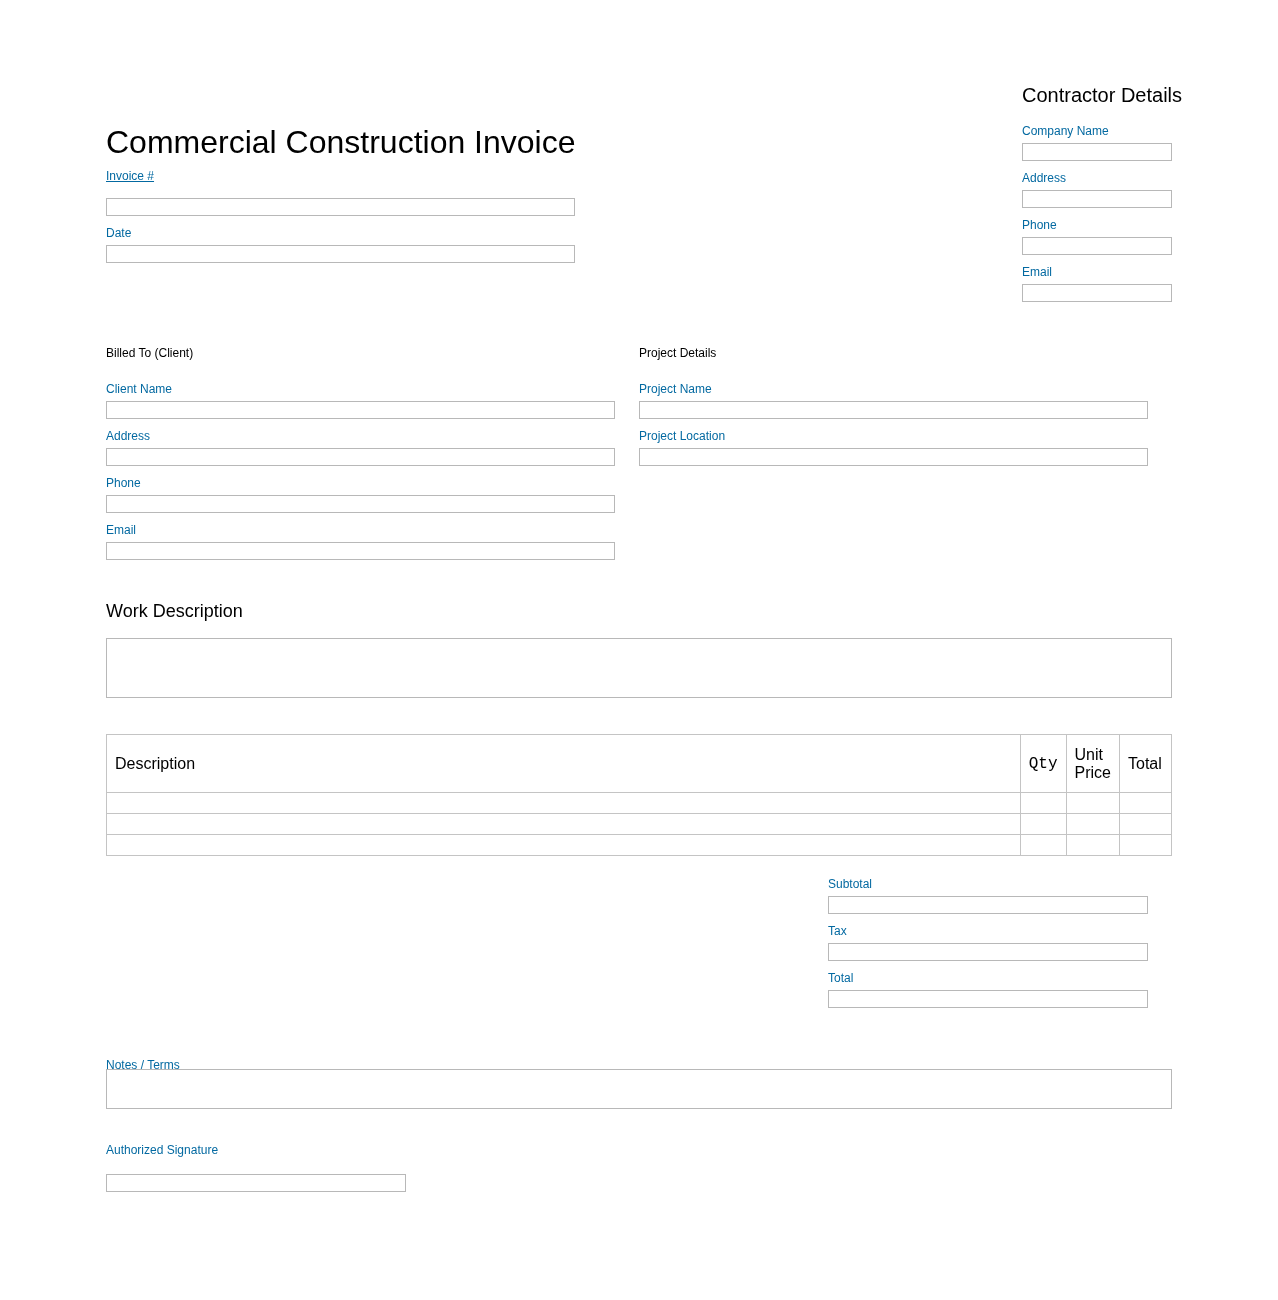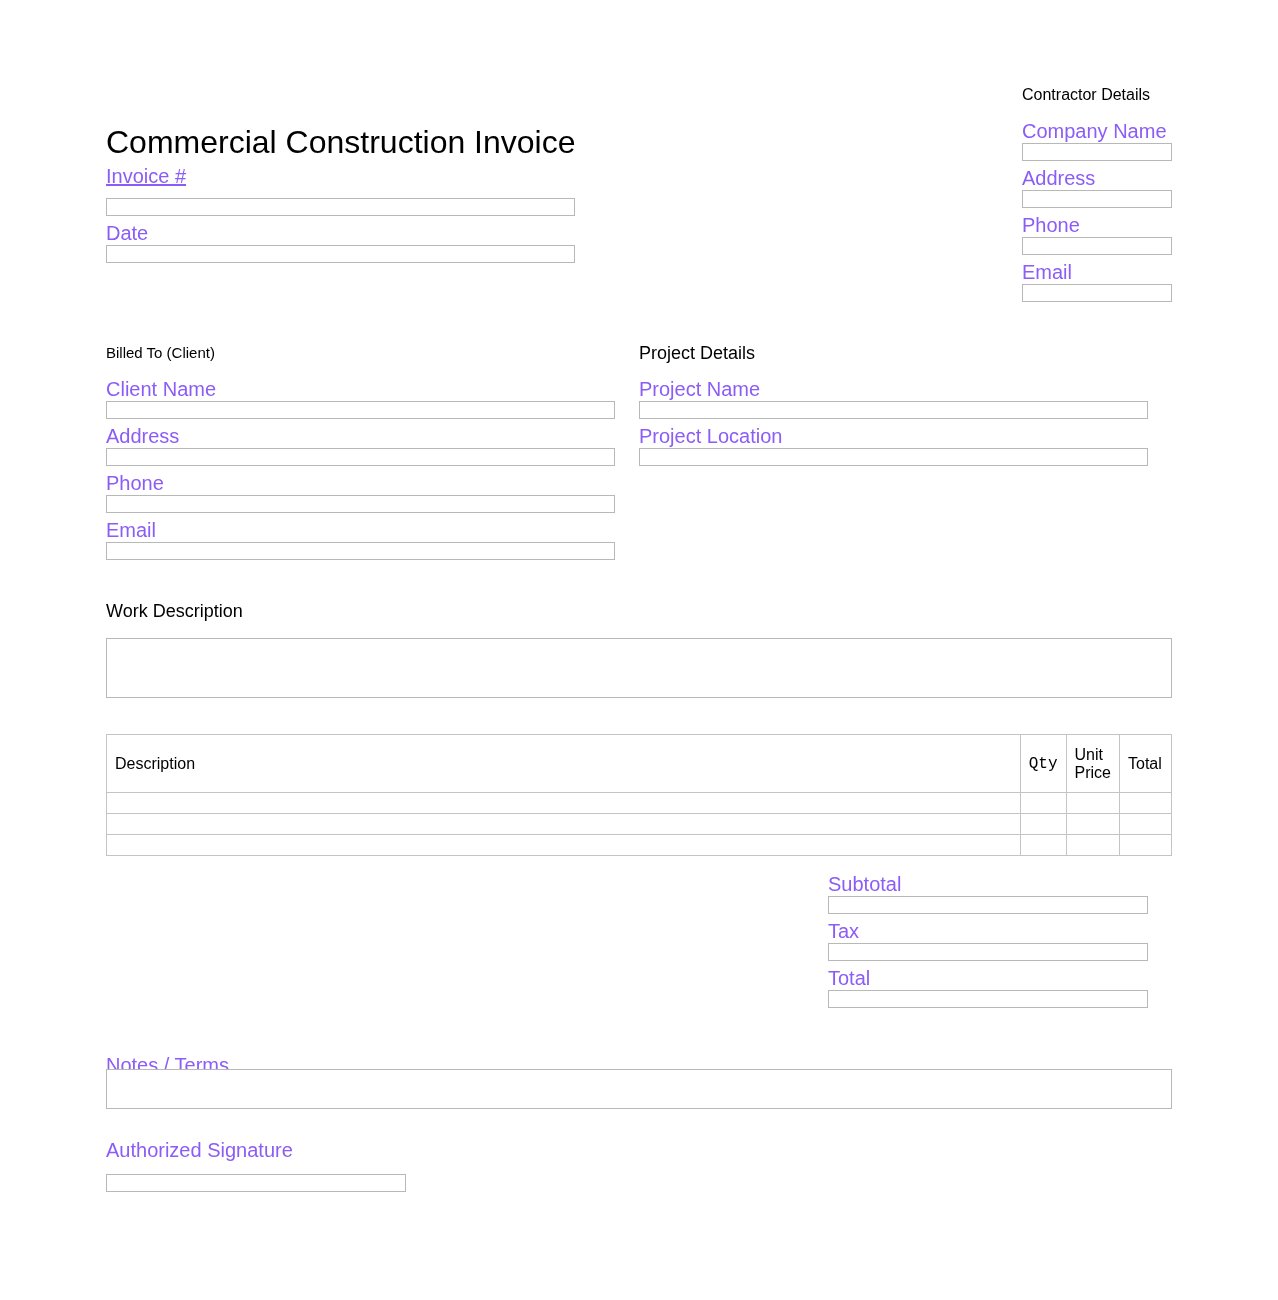--- a/index.html
+++ b/index.html
@@ -1,19 +1,19 @@
 <!DOCTYPE html>
 <html><head>
   <meta charset="utf-8">
   <style>
     * { box-sizing: border-box; margin: 0; padding: 0; }
     html, body { width: 1278px; height: 1300px; background: #ffffff; }
     body { font-family: "Liberation Sans", sans-serif; color: #000; position: relative; }
     .abs { position: absolute; }
-    .lbl { font-size: 20px; line-height: 17px; color: #8b5cf6; white-space: nowrap; }
+    .lbl { font-size: 12px; line-height: 17px; color: #0369a1; white-space: nowrap; }
     .h2 { font-size: 19px; line-height: 22px; color: #000; white-space: nowrap; }
     .title { font-size: 32px; line-height: 36px; white-space: nowrap; text-align: right; }
     .inp { border: 1px solid #b8b8b8; height: 18px; background: #fff; display: block; }
     .ta { border: 1px solid #b8b8b8; background: #fff; display: block; }
     table.items { border-collapse: collapse; position: absolute; left: 106px; top: 734px; width: 1066px; }
     table.items th, table.items td { border: 1px solid #c4c4c4; }
     table.items { border: 1px solid #b8b8b8; }
     table.items th { font-weight: normal; font-size: 16px; line-height: 18px; text-align: left; padding: 0 8px; height: 58px; vertical-align: middle; }
     table.items td { height: 21px; }
     .c-desc { width: 919px; }
@@ -25,49 +25,49 @@
 <body>
 
 <div class="abs title" style="left:106px; top:124px;">Commercial Construction Invoice</div>
 
 <div class="abs lbl" style="left:106px; top:168px;text-decoration:underline;">Invoice #</div>
 <input class="abs inp" style="left: 106px; top: 198px; width: 469px;" value="">
 
 <div class="abs lbl" style="left:106px; top:225px;">Date</div>
 <input class="abs inp" style="left: 106px; top: 245px; width: 469px;" value="">
 
-<div class="abs h2" style="left:1022px; top:84px; font-size:16px;text-align:center;">Contractor Details</div>
+<div class="abs h2" style="left:1022px; top:84px; font-size:20px;text-align:center;">Contractor Details</div>
 
 <div class="abs lbl" style="left:1022px; top:123px;">Company Name</div>
 <input class="abs inp" style="left: 1022px; top: 143px; width: 150px;" value="">
 
 <div class="abs lbl" style="left:1022px; top:170px;">Address</div>
 <input class="abs inp" style="left: 1022px; top: 190px; width: 150px;" value="">
 
 <div class="abs lbl" style="left:1022px; top:217px;">Phone</div>
 <input class="abs inp" style="left: 1022px; top: 237px; width: 150px;" value="">
 
 <div class="abs lbl" style="left:1022px; top:264px;">Email</div>
 <input class="abs inp" style="left: 1022px; top: 284px; width: 150px;" value="">
 
-<div class="abs h2" style="left:106px; top:342px; font-size:15px;">Billed To (Client)</div>
+<div class="abs h2" style="left:106px; top:342px; font-size:12px;">Billed To (Client)</div>
 
 <div class="abs lbl" style="left:106px; top:381px;">Client Name</div>
 <input class="abs inp" style="left: 106px; top: 401px; width: 509px;" value="">
 
 <div class="abs lbl" style="left:106px; top:428px;">Address</div>
 <input class="abs inp" style="left: 106px; top: 448px; width: 509px;" value="">
 
 <div class="abs lbl" style="left:106px; top:475px;">Phone</div>
 <input class="abs inp" style="left: 106px; top: 495px; width: 509px;" value="">
 
 <div class="abs lbl" style="left:106px; top:522px;">Email</div>
 <input class="abs inp" style="left: 106px; top: 542px; width: 509px;" value="">
 
-<div class="abs h2" style="left:639px; top:342px; font-size:18px;">Project Details</div>
+<div class="abs h2" style="left:639px; top:342px; font-size:12px;">Project Details</div>
 
 <div class="abs lbl" style="left:639px; top:381px;">Project Name</div>
 <input class="abs inp" style="left: 639px; top: 401px; width: 509px;" value="">
 
 <div class="abs lbl" style="left:639px; top:428px;">Project Location</div>
 <input class="abs inp" style="left: 639px; top: 448px; width: 509px;" value="">
 
 <div class="abs h2" style="left:106px; top:600px; font-size:18px;">Work Description</div>
 <textarea class="abs ta" style="left: 106px; top: 638px; width: 1066px; height: 60px; resize: none;"></textarea>
 

